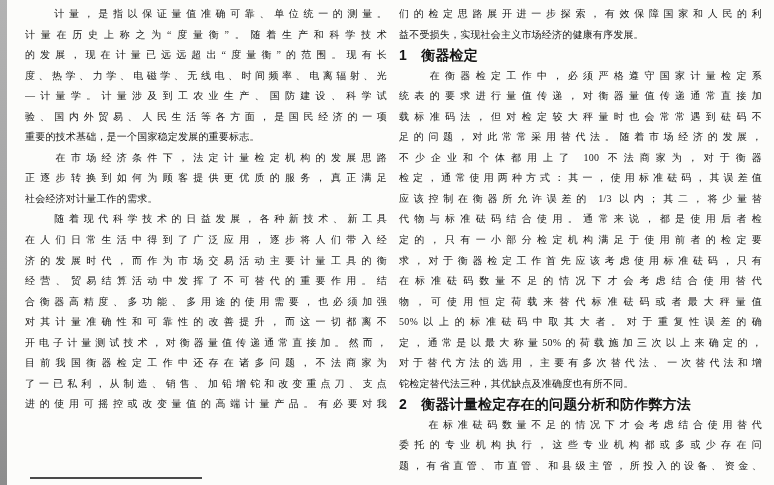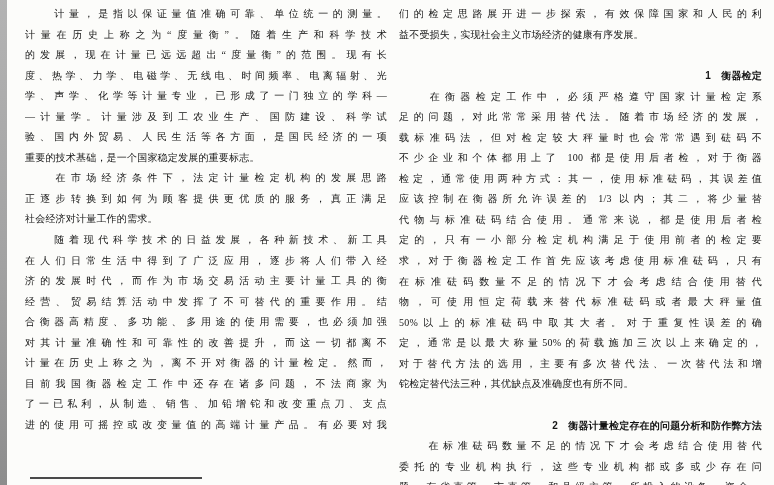--- a/index.html
+++ b/index.html
@@ -44,73 +44,72 @@
     text-align-last: justify;
     word-break: break-all;
     letter-spacing: 0.2px;
   }
   .text-line.last-line {
     text-align-last: auto;
   }
   .section-heading {
     font-family: "Liberation Sans", "DejaVu Sans", sans-serif;
     font-weight: bold;
-    font-size: 10px;
+    font-size: 14px;
     line-height: 20.55px;
     height: 20.55px;
     overflow: hidden;
-    text-align: right;
+    text-align: left;
     letter-spacing: 0.2px;
-    margin-top: 21px;
   }
   .footnote-rule {
     position: absolute;
     left: 30px;
     top: 477px;
     width: 172px;
     height: 2px;
     background: #4a4a4a;
   }
 </style>
 </head>
 <body>
 
 <div class="scan-edge"></div>
 
 <div class="column column-left">
     <div class="text-line">　　计量，是指以保证量值准确可靠、单位统一的测量。</div>
     <div class="text-line">计量在历史上称之为“度量衡”。随着生产和科学技术</div>
     <div class="text-line">的发展，现在计量已远远超出“度量衡”的范围。现有长</div>
     <div class="text-line">度、热学、力学、电磁学、无线电、时间频率、电离辐射、光</div>
-    <div class="text-line">学、声学、化学等计量专业，已形成了一门独立的学科—</div>
     <div class="text-line">—计量学。计量涉及到工农业生产、国防建设、科学试</div>
     <div class="text-line">验、国内外贸易、人民生活等各方面，是国民经济的一项</div>
     <div class="text-line last-line">重要的技术基础，是一个国家稳定发展的重要标志。</div>
     <div class="text-line">　　在市场经济条件下，法定计量检定机构的发展思路</div>
     <div class="text-line">正逐步转换到如何为顾客提供更优质的服务，真正满足</div>
     <div class="text-line last-line">社会经济对计量工作的需求。</div>
     <div class="text-line">　　随着现代科学技术的日益发展，各种新技术、新工具</div>
     <div class="text-line">在人们日常生活中得到了广泛应用，逐步将人们带入经</div>
     <div class="text-line">济的发展时代，而作为市场交易活动主要计量工具的衡</div>
     <div class="text-line">经营、贸易结算活动中发挥了不可替代的重要作用。结</div>
     <div class="text-line">合衡器高精度、多功能、多用途的使用需要，也必须加强</div>
     <div class="text-line">对其计量准确性和可靠性的改善提升，而这一切都离不</div>
-    <div class="text-line">计量在历史上称之为，离不开对衡器的计量检定。然而，</div>
+    <div class="text-line">开电子计量测试技术，对衡器量值传递通常直接加。然而，</div>
     <div class="text-line">目前我国衡器检定工作中还存在诸多问题，不法商家为</div>
     <div class="text-line">了一已私利，从制造、销售、加铅增铊和改变重点刀、支点</div>
     <div class="text-line">进的使用可摇控或改变量值的高端计量产品。有必要对我</div>
   </div>
 <div class="column column-right">
     <div class="text-line">们的检定思路展开进一步探索，有效保障国家和人民的利</div>
     <div class="text-line last-line">益不受损失，实现社会主义市场经济的健康有序发展。</div>
     <div class="section-heading">1　衡器检定</div>
     <div class="text-line">　　在衡器检定工作中，必须严格遵守国家计量检定系</div>
+    <div class="text-line">统表的要求进行量值传递，对衡器量值传递通常直接加</div>
+    <div class="text-line">载标准码法，但对检定较大秤量时也会常常遇到砝码不</div>
     <div class="text-line">足的问题，对此常常采用替代法。随着市场经济的发展，</div>
-    <div class="text-line">载标准码法，但对检定较大秤量时也会常常遇到砝码不</div>
-    <div class="text-line">不少企业和个体都用上了 100 都是使用后者检，对于衡器</div>
+    <div class="text-line">不少企业和个体都用上了 100 不法商家为，对于衡器</div>
     <div class="text-line">检定，通常使用两种方式：其一，使用标准砝码，其误差值</div>
     <div class="text-line">应该控制在衡器所允许误差的 1/3 以内；其二，将少量替</div>
     <div class="text-line">代物与标准砝码结合使用。通常来说，都是使用后者检</div>
     <div class="text-line">定的，只有一小部分检定机构满足于使用前者的检定要</div>
     <div class="text-line">求，对于衡器检定工作首先应该考虑使用标准砝码，只有</div>
     <div class="text-line">在标准砝码数量不足的情况下才会考虑结合使用替代</div>
     <div class="text-line">物，可使用恒定荷载来替代标准砝码或者最大秤量值</div>
     <div class="text-line">50%以上的标准砝码中取其大者。对于重复性误差的确</div>
     <div class="text-line">定，通常是以最大称量50%的荷载施加三次以上来确定的，</div>
     <div class="text-line">对于替代方法的选用，主要有多次替代法、一次替代法和增</div>

